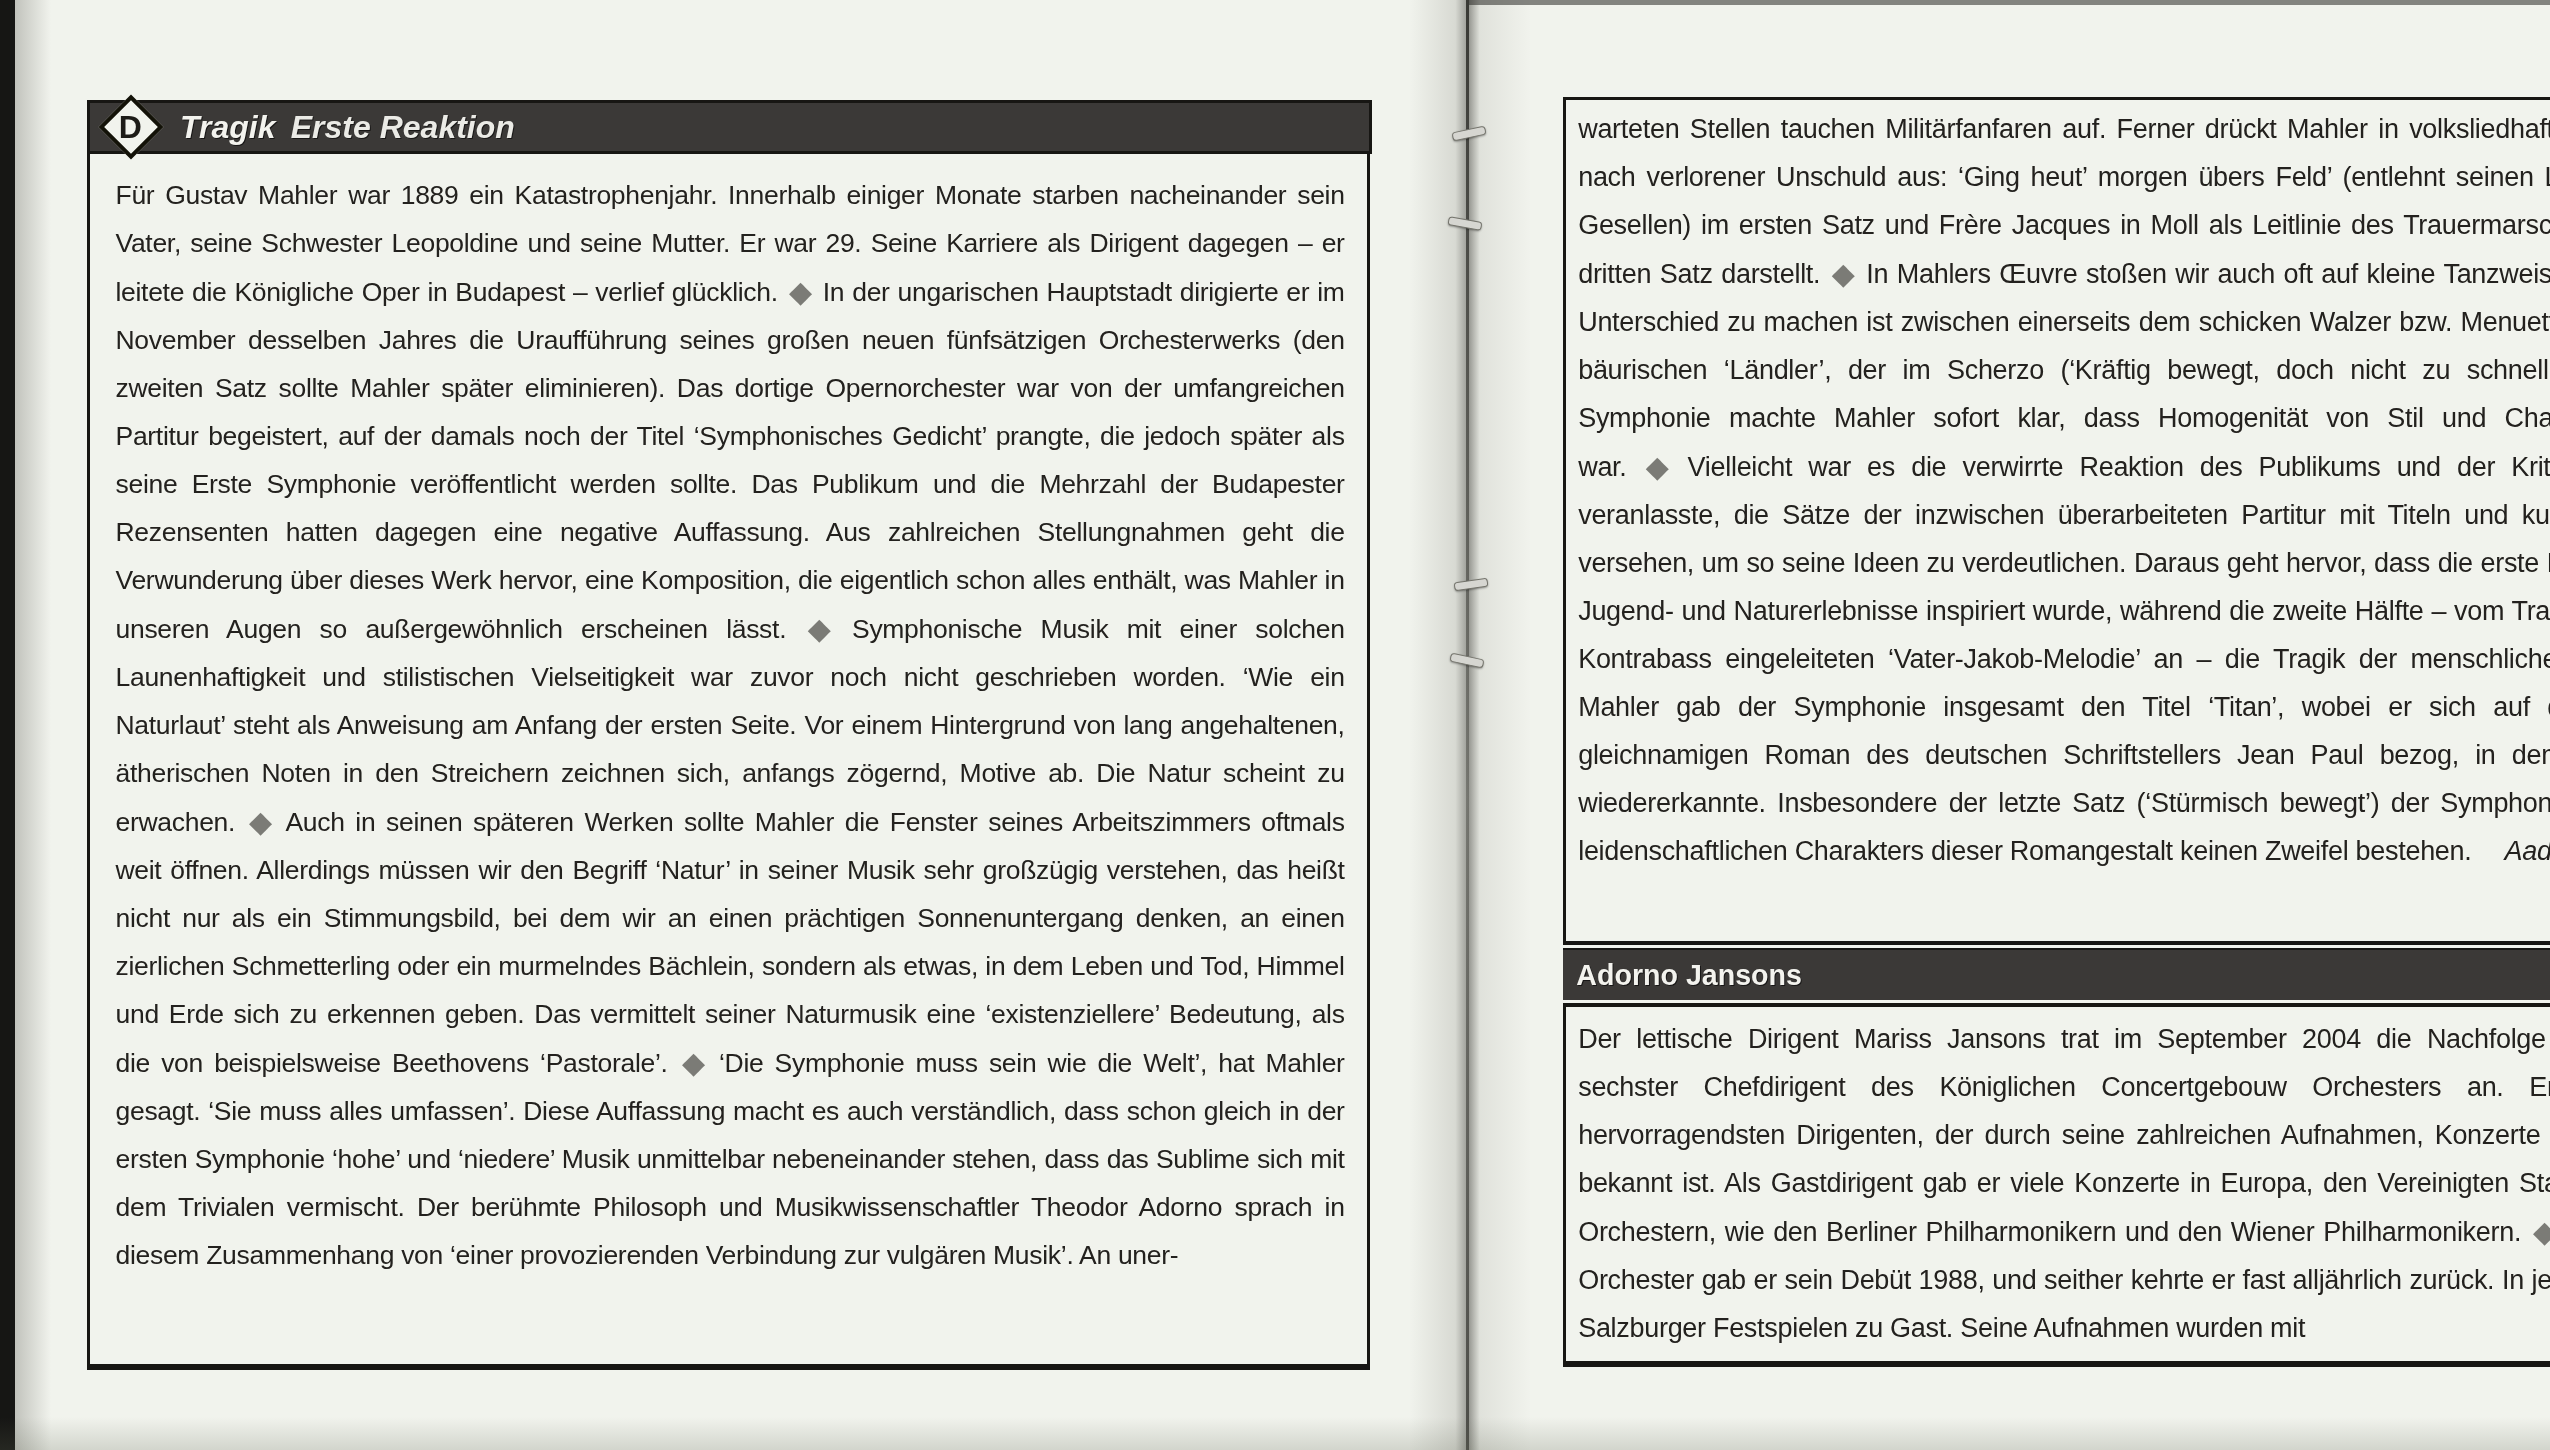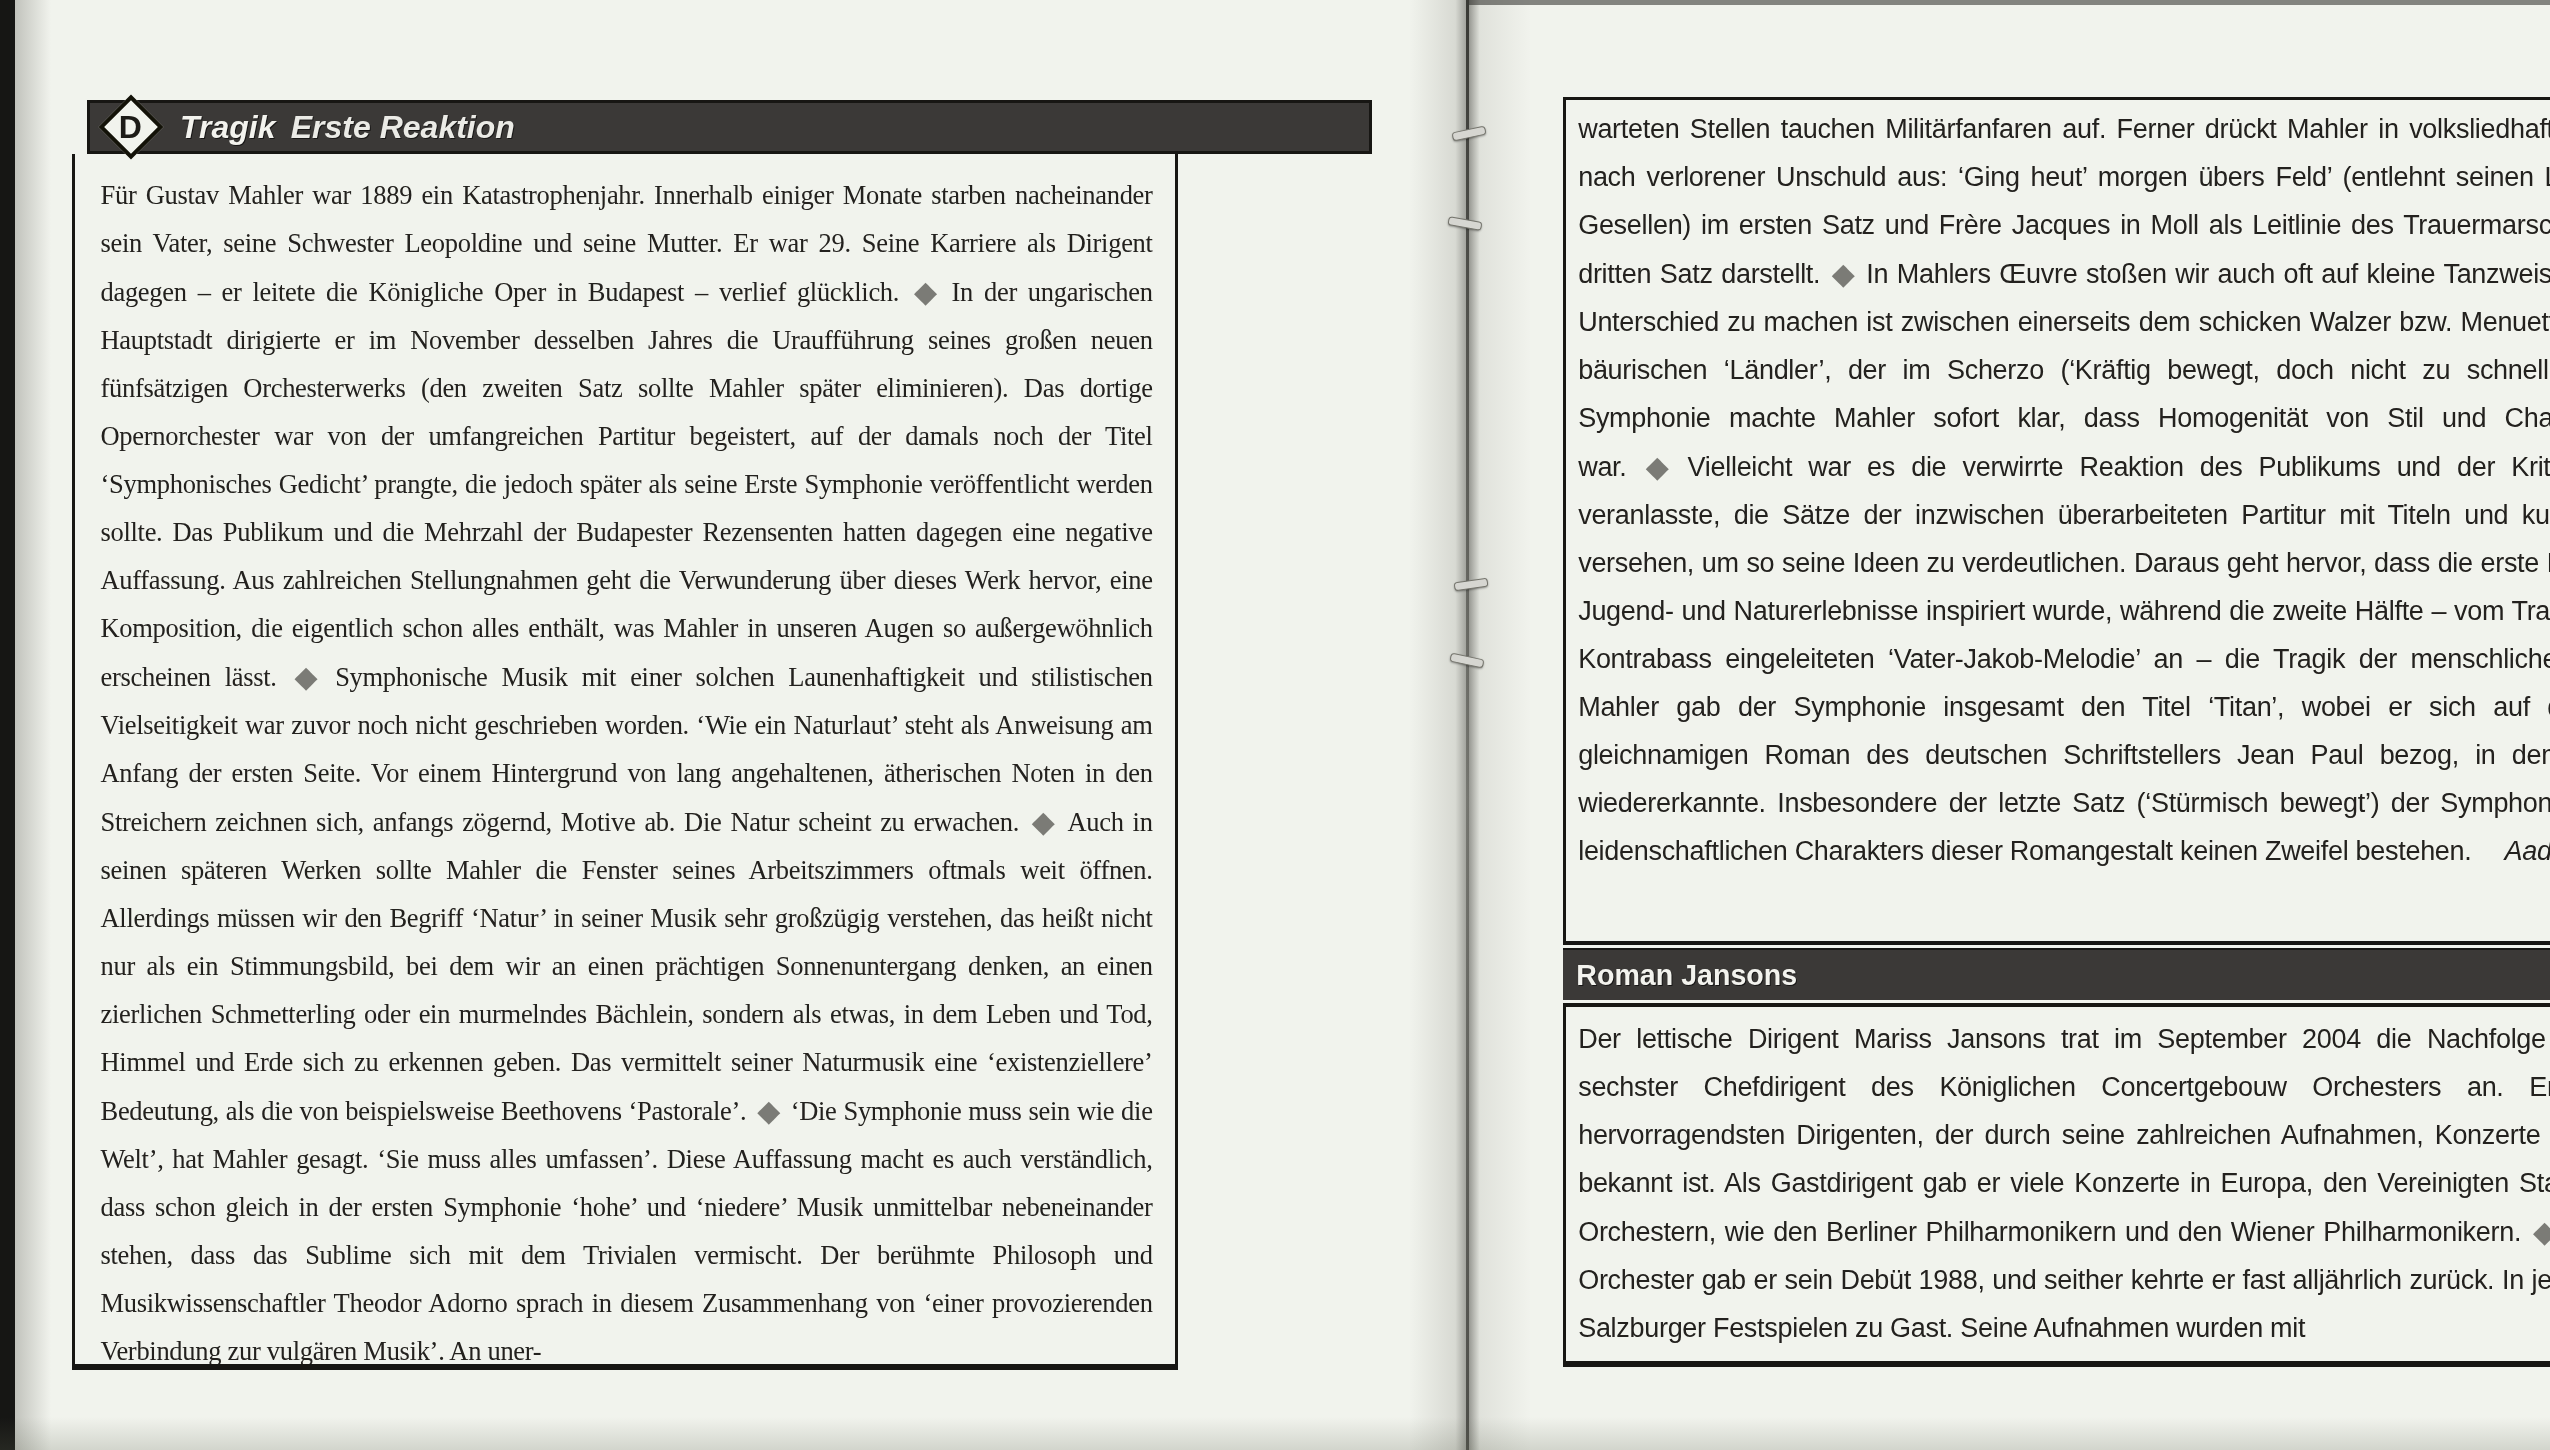--- a/index.html
+++ b/index.html
@@ -39,23 +39,23 @@
     background:#3b3937;border:3.1px solid #171613;box-sizing:border-box;}
   .hdr-badge{position:absolute;left:108px;top:104px;width:38px;height:38px;
     background:#f1f3ed;border:4.6px solid #131208;transform:rotate(45deg);
     display:flex;align-items:center;justify-content:center;z-index:3;}
   .hdr-badge span{transform:rotate(-45deg);font-weight:bold;font-size:32px;color:#1c1b17;}
   .hdr-title{position:absolute;left:180px;top:100px;height:54px;display:flex;
     align-items:center;gap:15.3px;z-index:2;color:#f3f3ee;font-style:italic;font-size:32px;
     text-shadow:1px 1px 0 rgba(0,0,0,.6);}
   .hdr-title .t1{font-weight:bold;}
   .hdr-title .t2{font-weight:bold;opacity:.96;}
-  .box-left{position:absolute;left:72px;top:154px;width:1106px;height:1216px;
+  .box-left{position:absolute;left:87px;top:154px;width:1283px;height:1216px;
     border-left:3.1px solid #171613;border-right:3.1px solid #171613;border-bottom:6.1px solid #171613;
-    box-sizing:border-box;padding:17.3px 22.4px 0 25.5px;overflow:hidden;font-family:Liberation Serif, serif;}
+    box-sizing:border-box;padding:17.3px 22.4px 0 25.5px;overflow:hidden;}
   .box-left p{margin:0;font-size:26.5px;line-height:48px;letter-spacing:-0.3px;
     text-align:justify;}
 
   
   .box-ra{position:absolute;left:1563px;top:97px;width:1274px;height:848px;
     border:3.6px solid #171613;border-bottom-width:4.6px;box-sizing:border-box;
     padding:5.1px 12.2px 0 12.2px;overflow:hidden;}
   .box-ra p,.box-rb p{margin:0;font-size:27px;line-height:48px;letter-spacing:-0.3px;
     text-align:justify;}
   .sec-bar{position:absolute;left:1563px;top:948px;width:1274px;height:52px;
@@ -96,20 +96,20 @@
     <span class="t2">Erste Reaktion</span>
   </div>
   <div class="box-left">
     <p>Für Gustav Mahler war 1889 ein Katastrophenjahr. Innerhalb einiger Monate starben nacheinander sein Vater, seine Schwester Leopoldine und seine Mutter. Er war 29. Seine Karriere als Dirigent dagegen – er leitete die Königliche Oper in Budapest – verlief glücklich.<span class="dia">◆</span>In der ungarischen Hauptstadt dirigierte er im November desselben Jahres die Uraufführung seines großen neuen fünfsätzigen Orchesterwerks (den zweiten Satz sollte Mahler später eliminieren). Das dortige Opernorchester war von der umfangreichen Partitur begeistert, auf der damals noch der Titel ‘Symphonisches Gedicht’ prangte, die jedoch später als seine Erste Symphonie veröffentlicht werden sollte. Das Publikum und die Mehrzahl der Budapester Rezensenten hatten dagegen eine negative Auffassung. Aus zahlreichen Stellungnahmen geht die Verwunderung über dieses Werk hervor, eine Komposition, die eigentlich schon alles enthält, was Mahler in unseren Augen so außergewöhnlich erscheinen lässt.<span class="dia">◆</span>Symphonische Musik mit einer solchen Launenhaftigkeit und stilistischen Vielseitigkeit war zuvor noch nicht geschrieben worden. ‘Wie ein Naturlaut’ steht als Anweisung am Anfang der ersten Seite. Vor einem Hintergrund von lang angehaltenen, ätherischen Noten in den Streichern zeichnen sich, anfangs zögernd, Motive ab. Die Natur scheint zu erwachen.<span class="dia">◆</span>Auch in seinen späteren Werken sollte Mahler die Fenster seines Arbeitszimmers oftmals weit öffnen. Allerdings müssen wir den Begriff ‘Natur’ in seiner Musik sehr großzügig verstehen, das heißt nicht nur als ein Stimmungsbild, bei dem wir an einen prächtigen Sonnenuntergang denken, an einen zierlichen Schmetterling oder ein murmelndes Bächlein, sondern als etwas, in dem Leben und Tod, Himmel und Erde sich zu erkennen geben. Das vermittelt seiner Naturmusik eine ‘existenziellere’ Bedeutung, als die von beispielsweise Beethovens ‘Pastorale’.<span class="dia">◆</span>‘Die Symphonie muss sein wie die Welt’, hat Mahler gesagt. ‘Sie muss alles umfassen’. Diese Auffassung macht es auch verständlich, dass schon gleich in der ersten Symphonie ‘hohe’ und ‘niedere’ Musik unmittelbar nebeneinander stehen, dass das Sublime sich mit dem Trivialen vermischt. Der berühmte Philosoph und Musikwissenschaftler Theodor Adorno sprach in diesem Zusammenhang von ‘einer provozierenden Verbindung zur vulgären Musik’. An uner-</p>
   </div>
 
   <div class="box-ra">
     <p><span>warteten Stellen tauchen Militärfanfaren auf. Ferner drückt Mahler in volksliedhaften Melodien Heimweh nach verlorener Unschuld aus: ‘Ging heut’ morgen übers Feld’ (entlehnt seinen Lieder eines fahrenden Gesellen) im ersten Satz und Frère Jacques in Moll als Leitlinie des Trauermarsches, der den (jetzigen) dritten Satz darstellt.<span class="dia">◆</span>In Mahlers Œuvre stoßen wir auch oft auf kleine Tanzweisen, wobei ein ‘sozialer’ Unterschied zu machen ist zwischen einerseits dem schicken Walzer bzw. Menuett und andererseits dem bäurischen ‘Ländler’, der im Scherzo (‘Kräftig bewegt, doch nicht zu schnell’) dominiert. In dieser Symphonie machte Mahler sofort klar, dass Homogenität von Stil und Charakter nicht sein Ziel war.<span class="dia">◆</span>Vielleicht war es die verwirrte Reaktion des Publikums und der Kritiker, die Mahler 1893 veranlasste, die Sätze der inzwischen überarbeiteten Partitur mit Titeln und kurzen Erläuterungen zu versehen, um so seine Ideen zu verdeutlichen. Daraus geht hervor, dass die erste Hälfte des Werks durch Jugend- und Naturerlebnisse inspiriert wurde, während die zweite Hälfte – vom Trauermarsch mit der vom Kontrabass eingeleiteten ‘Vater-Jakob-Melodie’ an – die Tragik der menschlichen Existenz behandelt. Mahler gab der Symphonie insgesamt den Titel ‘Titan’, wobei er sich auf den Helden aus dem gleichnamigen Roman des deutschen Schriftstellers Jean Paul bezog, in dem der Komponist sich wiedererkannte. Insbesondere der letzte Satz (‘Stürmisch bewegt’) der Symphonie läßt hinsichtlich des leidenschaftlichen Charakters dieser Romangestalt keinen Zweifel bestehen.</span><span class="sig">Aad van der Ven</span></p>
   </div>
   <div class="sec-bar">
-    <span>Roman Jansons</span>
+    <span>Adorno Jansons</span>
   </div>
   <div class="box-rb">
     <p>Der lettische Dirigent Mariss Jansons trat im September 2004 die Nachfolge Riccardo Chaillys als sechster Chefdirigent des Königlichen Concertgebouw Orchesters an. Er gilt als einer der hervorragendsten Dirigenten, der durch seine zahlreichen Aufnahmen, Konzerte und Tourneen weltweit bekannt ist. Als Gastdirigent gab er viele Konzerte in Europa, den Vereinigten Staaten und in Japan mit Orchestern, wie den Berliner Philharmonikern und den Wiener Philharmonikern.<span class="dia">◆</span>Beim Concertgebouw Orchester gab er sein Debüt 1988, und seither kehrte er fast alljährlich zurück. In jedem Jahr ist er bei den Salzburger Festspielen zu Gast. Seine Aufnahmen wurden mit</p>
   </div>
 
 </div>
 
 
 </body></html>

